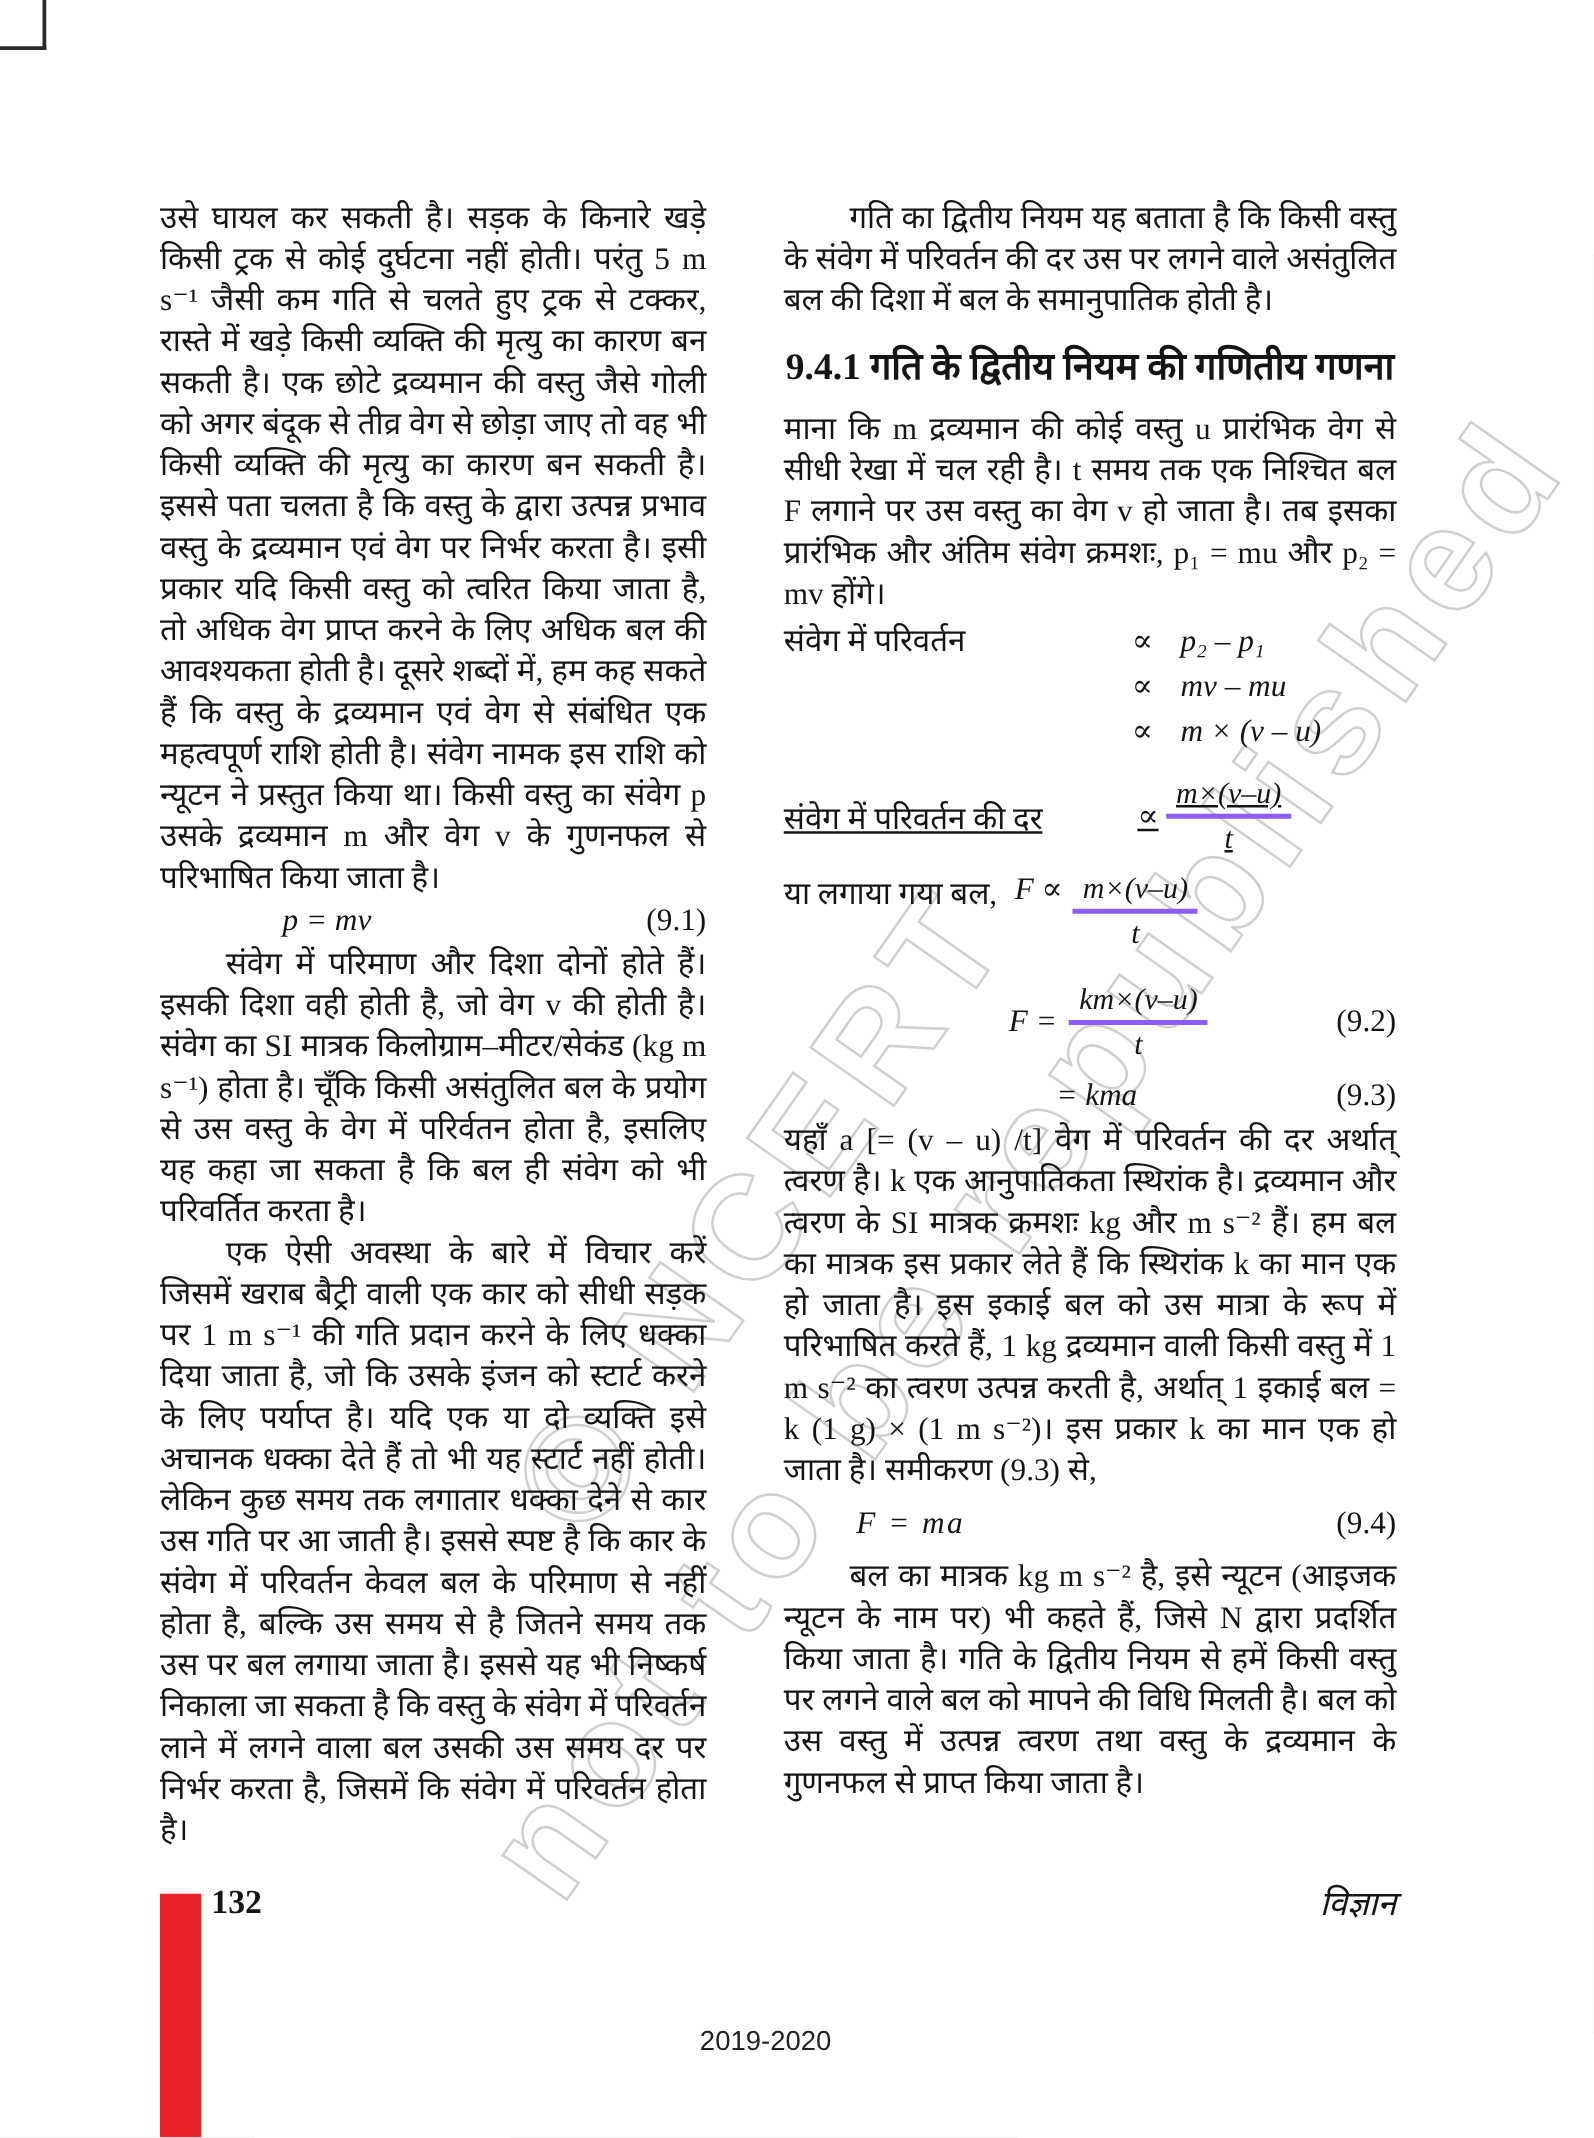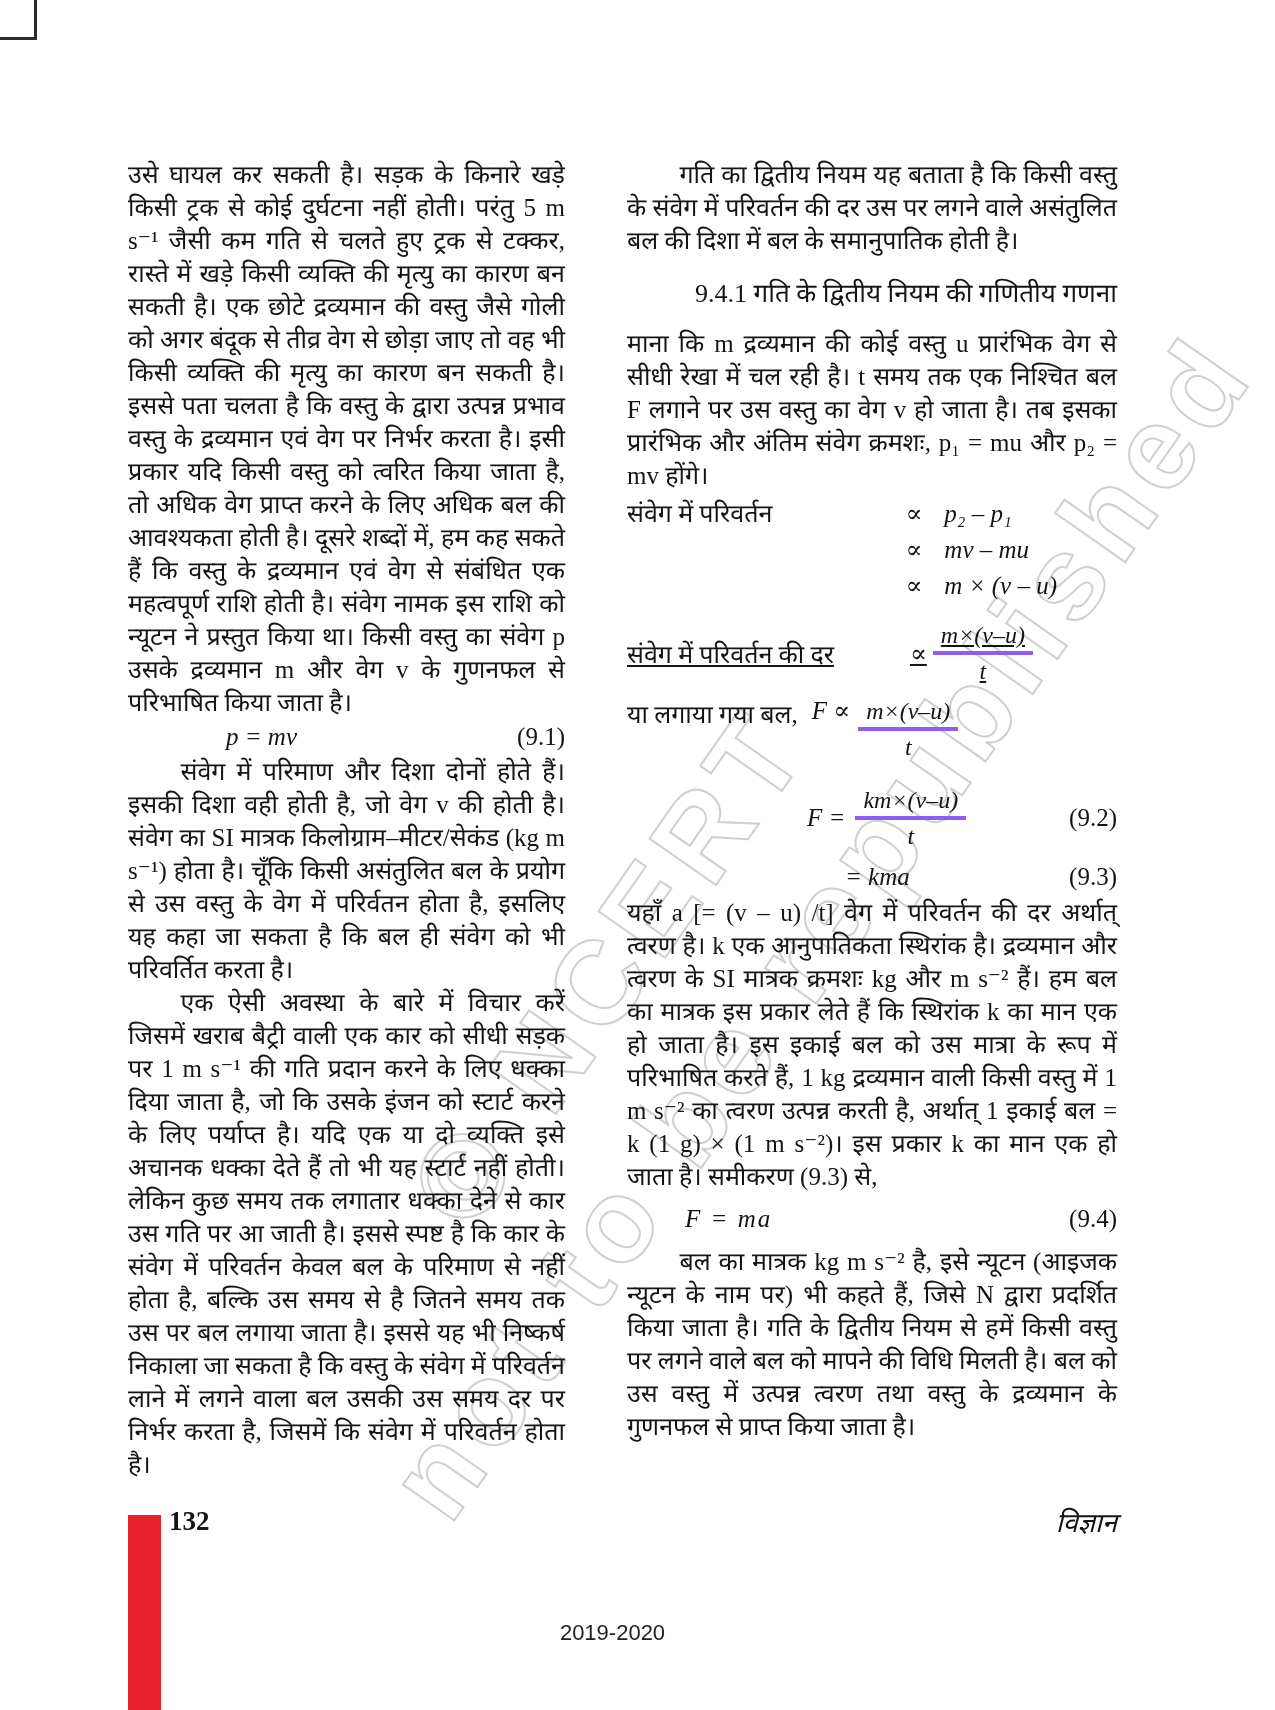--- a/index.html
+++ b/index.html
@@ -75,23 +75,23 @@
   .force-row .lhs{margin-left:14px;margin-right:8px;}
   .eq92{margin-top:2px;min-height:80px;}
   .eq92 .lhs{margin-left:180px;margin-right:10px;}
   .eq93{min-height:38px;gap:14px;}
   .eq93 .lhs{margin-left:218px;}
   .eq91{min-height:36px;text-align:center;}
   .eq91 .lhs{margin-left:98px;}
   .eq94{margin-top:6px;margin-bottom:6px;min-height:40px;}
   .eq94 .lhs{margin-left:58px;letter-spacing:2px;}
   .heading{
-    font-size:26px;font-weight:normal;
+    font-size:30px;font-weight:bold;
     margin:19px 0 15px 0;line-height:36px;
-    text-align:right;
+    text-align:center;
   }
   
   .red-bar{position:absolute;left:128px;top:1515px;width:33px;height:195px;}
   .page-number{position:absolute;left:169px;top:1506px;font-size:27px;font-weight:bold;}
   .edition-year{
     position:absolute;left:0;top:1620px;width:1225px;text-align:center;
     font-family:"Liberation Sans","DejaVu Sans",sans-serif;font-size:22px;color:#222;
   }
   .book-title{position:absolute;right:158px;top:1503px;font-size:27px;font-style:italic;}
 </style>

